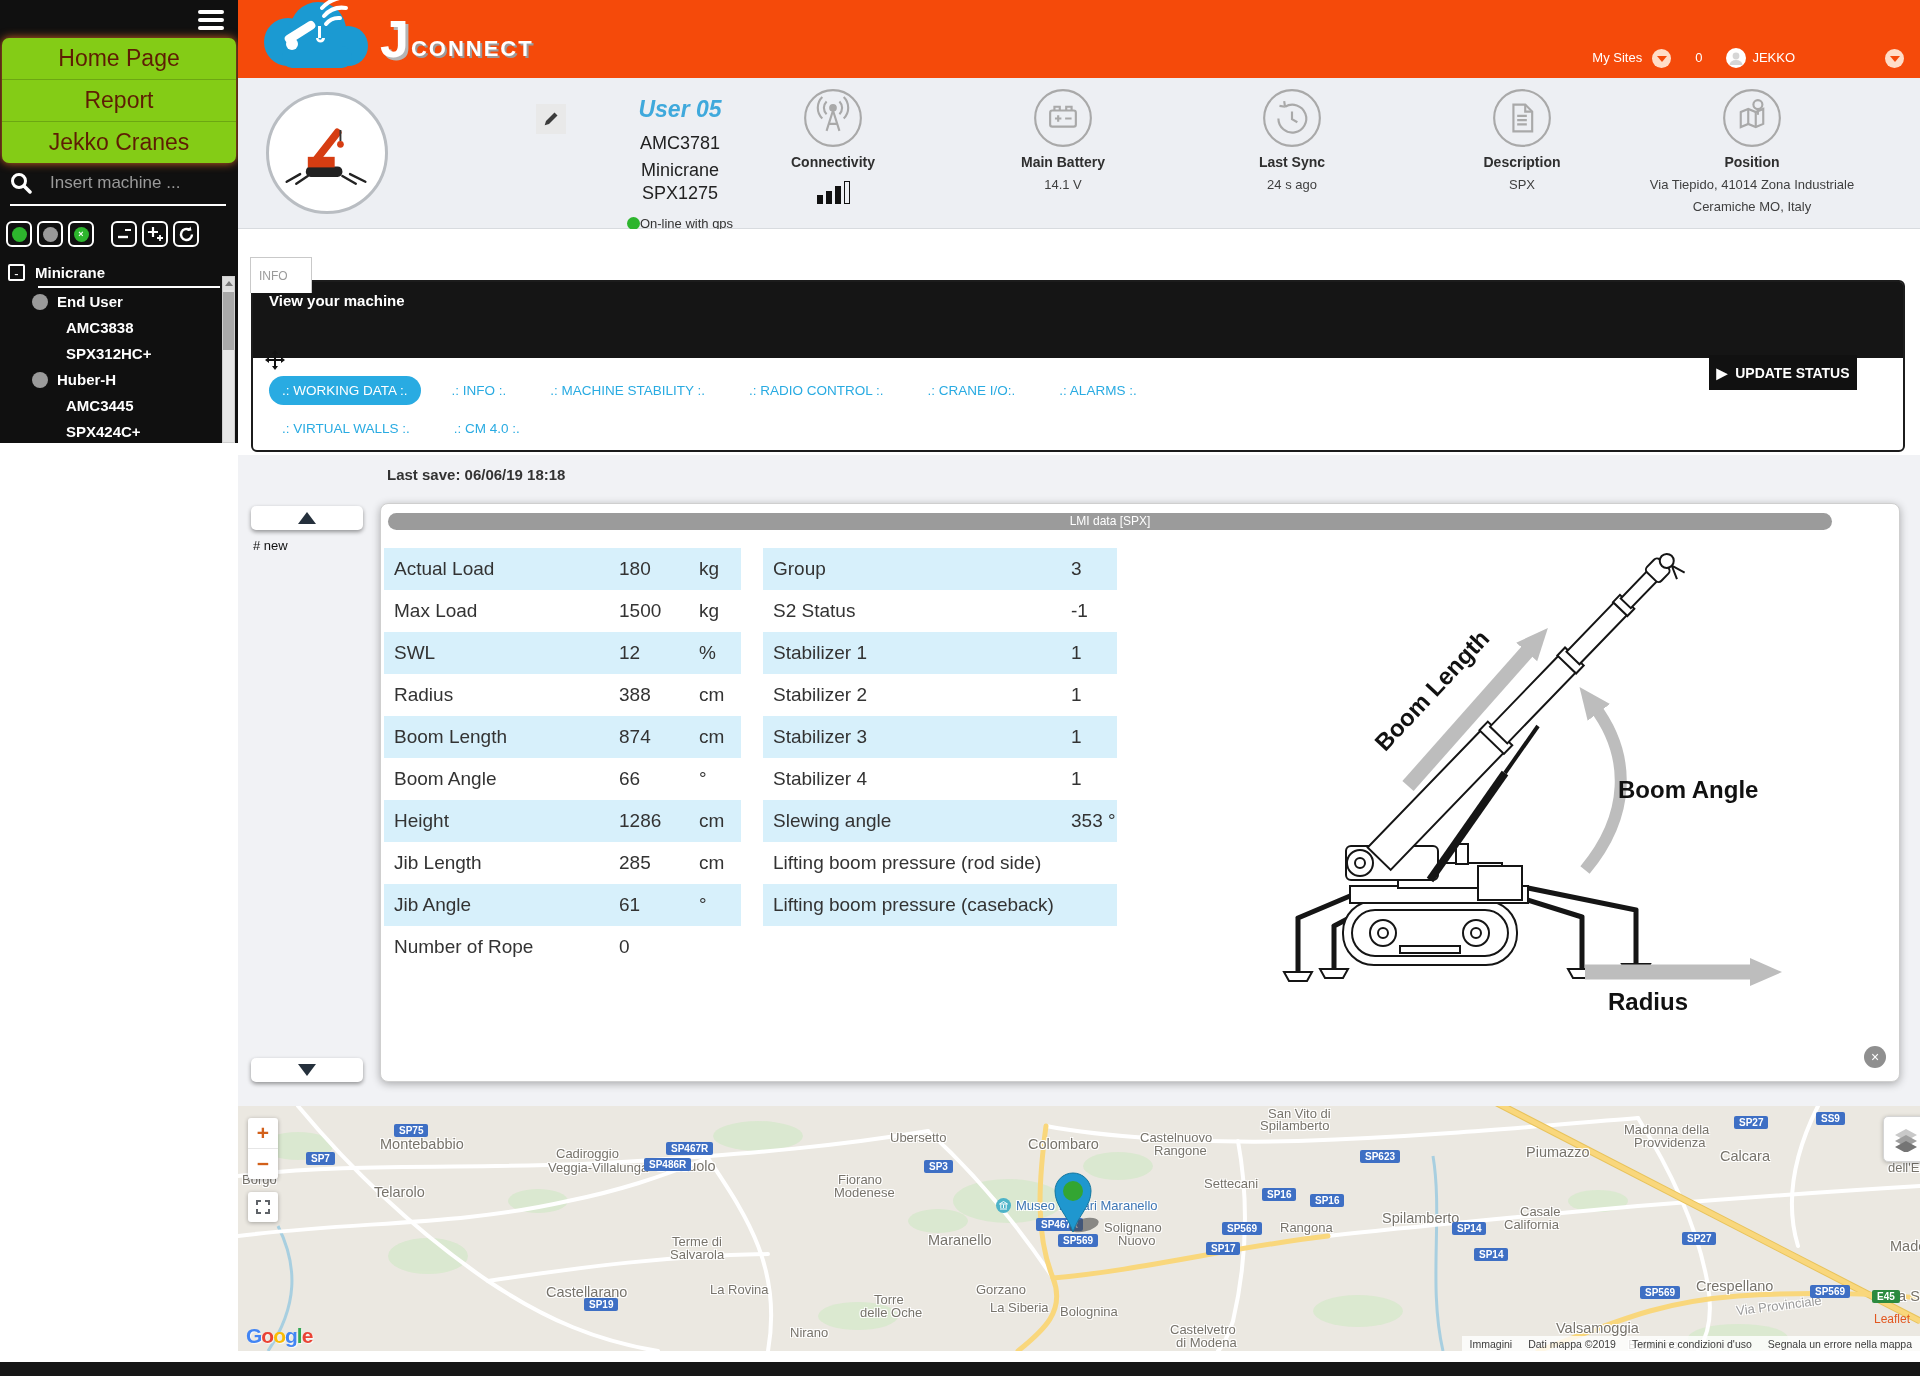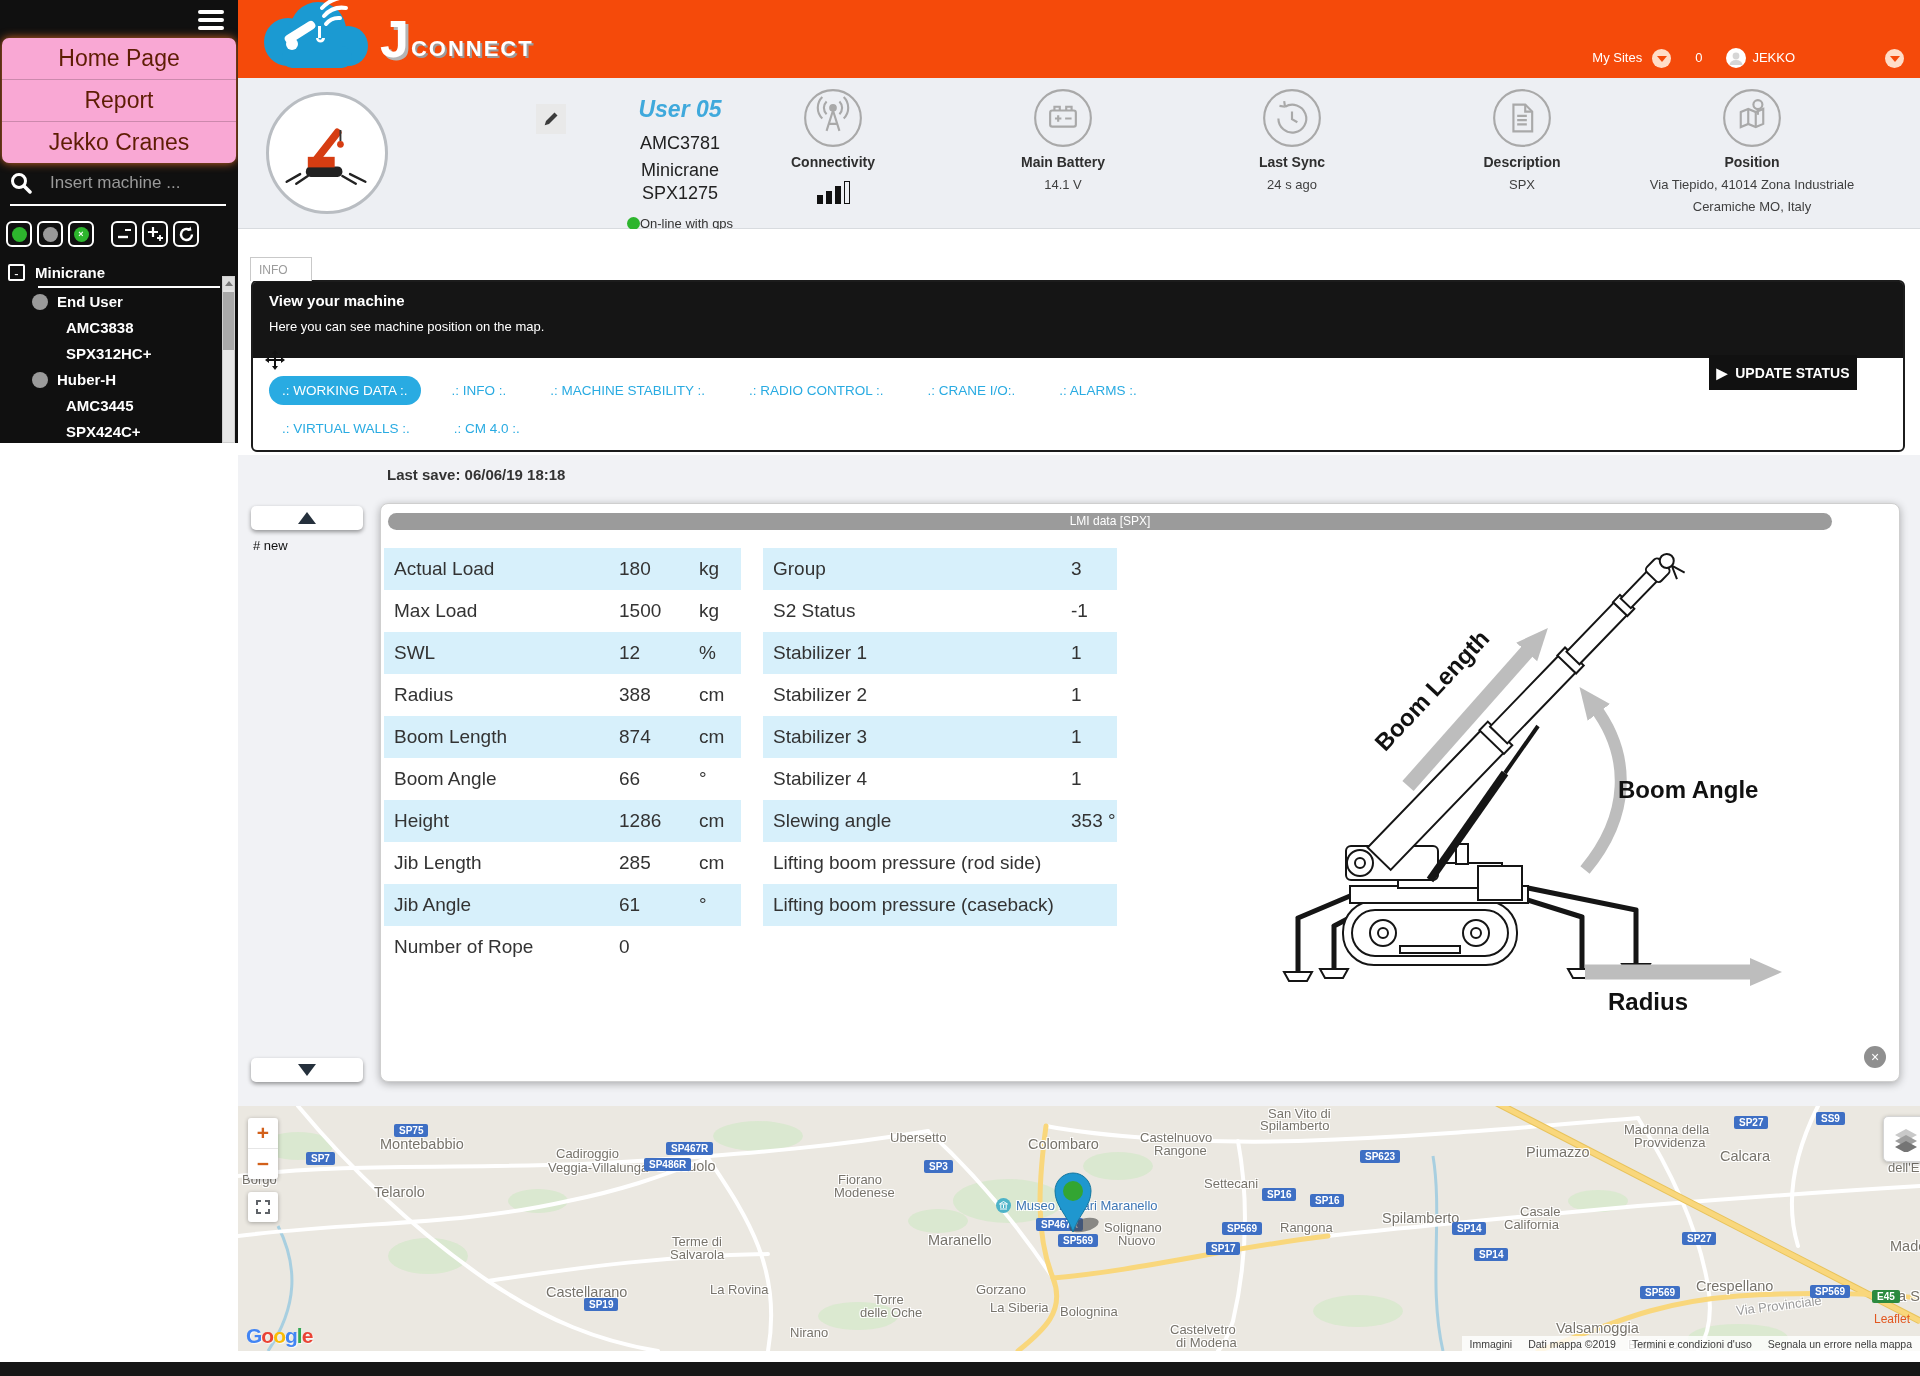--- a/index.html
+++ b/index.html
@@ -14,21 +14,21 @@
   .topbar-right .lbl{line-height:20px;}
   .drop{width:19px;height:19px;border-radius:50%;background:#ffddc8;display:inline-flex;align-items:center;justify-content:center;}
   .drop i{width:0;height:0;border-left:5px solid transparent;border-right:5px solid transparent;border-top:6px solid #F54A0A;}
   .count{margin:0 14px;line-height:20px;}
   .userwrap{display:flex;align-items:center;gap:6px;}
   .lastdrop{margin-left:80px;}
   
   .sidebar{position:absolute;left:0;top:0;width:238px;height:443px;background:#101010;overflow:hidden;}
   .hamburger{position:absolute;right:14px;top:10px;width:26px;cursor:pointer;}
   .hamburger span{display:block;height:4px;background:#fff;border-radius:2px;margin-bottom:4px;}
-  #side-menu{position:absolute;left:2px;top:38px;width:234px;background:#f9a8d4;border-radius:7px;box-shadow:0 0 10px rgba(250,120,40,.85);}
+  #side-menu{position:absolute;left:2px;top:38px;width:234px;background:#84cc16;border-radius:7px;box-shadow:0 0 10px rgba(250,120,40,.85);}
   .menu-item{height:41px;line-height:41px;text-align:center;font-size:23px;color:#5e1d04;border-top:1px solid rgba(0,0,0,.18);}
   .menu-item:first-child{border-top:none;}
   .search{position:absolute;left:10px;top:172px;width:216px;display:flex;align-items:center;border-bottom:2px solid #fff;padding-bottom:10px;}
   .search svg{flex:none;}
   .search input{background:transparent;border:none;outline:none;color:#ddd;font-size:17px;margin-left:16px;width:160px;font-family:"Liberation Sans",sans-serif;}
   .search input::placeholder{color:#9a9a9a;}
   .btnrow{position:absolute;left:6px;top:221px;display:flex;gap:5px;}
   .sbtn{width:26px;height:26px;border:2px solid #fff;border-radius:6px;display:flex;align-items:center;justify-content:center;box-sizing:border-box;}
   .sbtn.gap{margin-left:12px;}
   .dot{width:15px;height:15px;border-radius:50%;display:flex;align-items:center;justify-content:center;font-size:9px;font-weight:bold;color:#fff;}
@@ -63,21 +63,21 @@
   .stat-icon svg{stroke:#a9a9a9;fill:none;stroke-width:2;}
   .stat-label{font-size:14px;font-weight:bold;color:#2f2f2f;margin-top:2px;}
   .stat-value{font-size:13px;color:#3f3f3f;margin-top:7px;}
   .bars{margin-top:10px;display:flex;align-items:flex-end;justify-content:center;gap:3px;height:24px;}
   .bar{width:6px;background:#111;display:inline-block;}
   .bar.hollow{background:transparent;border:1.5px solid #111;box-sizing:border-box;}
   .datalogger{position:absolute;right:14px;top:230px;font-size:13px;color:#444;}
   
   .mid{position:absolute;left:238px;top:229px;right:0;height:226px;background:#fff;}
   .lower{position:absolute;left:238px;top:455px;right:0;height:651px;background:#f1f2f5;}
-  .info-tab{position:absolute;left:250px;top:257px;width:62px;height:24px;background:#fff;border:1px solid #c9c9c9;border-bottom:none;color:#9b9b9b;font-size:12px;display:flex;align-items:center;padding-left:8px;box-sizing:border-box;z-index:3;}
+  .info-tab{position:absolute;left:250px;top:257px;width:62px;height:36px;background:#fff;border:1px solid #c9c9c9;border-bottom:none;color:#9b9b9b;font-size:12px;display:flex;align-items:center;padding-left:8px;box-sizing:border-box;z-index:3;}
   .panel{position:absolute;left:251px;top:280px;width:1654px;height:172px;background:#fff;border:2px solid #1c1c1c;border-radius:6px;box-sizing:border-box;z-index:2;}
   .panel-banner{height:60px;background:#151515;color:#fff;padding:8px 16px;border-radius:3px 3px 0 0;box-sizing:content-box;}
   .pb-title{font-size:15px;font-weight:bold;margin-top:2px;}
   .pb-sub{font-size:13px;margin-top:10px;}
   .move-ico{position:absolute;left:12px;top:68px;}
   .tabs-row{position:absolute;left:16px;display:flex;gap:18px;}
   #tabs-row1{top:94px;}
   #tabs-row2{top:132px;}
   .tab{padding:7px 13px;font-size:13.5px;color:#29ABE2;border-radius:16px;white-space:nowrap;cursor:pointer;}
   .tab.active{background:#29ABE2;color:#fff;}
@@ -350,21 +350,20 @@
   </div>
   <div class="datalogger">Datalogger active</div>
 
   <div class="mid"></div>
   <div class="lower"></div>
 
   <div class="info-tab">INFO</div>
   <div class="panel">
     <div class="panel-banner">
       <div class="pb-title">View your machine</div>
-      <div class="pb-sub">Here you can see machine position on the map.</div>
     </div>
     <div class="move-ico">
       <svg width="20" height="20" viewBox="0 0 20 20">
           <path d="M10 0 L13 4 H11 V9 H16 V7 L20 10 L16 13 V11 H11 V16 H13 L10 20 L7 16 H9 V11 H4 V13 L0 10 L4 7 V9 H9 V4 H7 Z" fill="#111"></path>
         </svg>
     </div>
     <div id="tabs-row1" class="tabs-row">
         <div class="tab active">.: WORKING DATA :.</div>
         <div class="tab">.: INFO :.</div>
         <div class="tab">.: MACHINE STABILITY :.</div>

